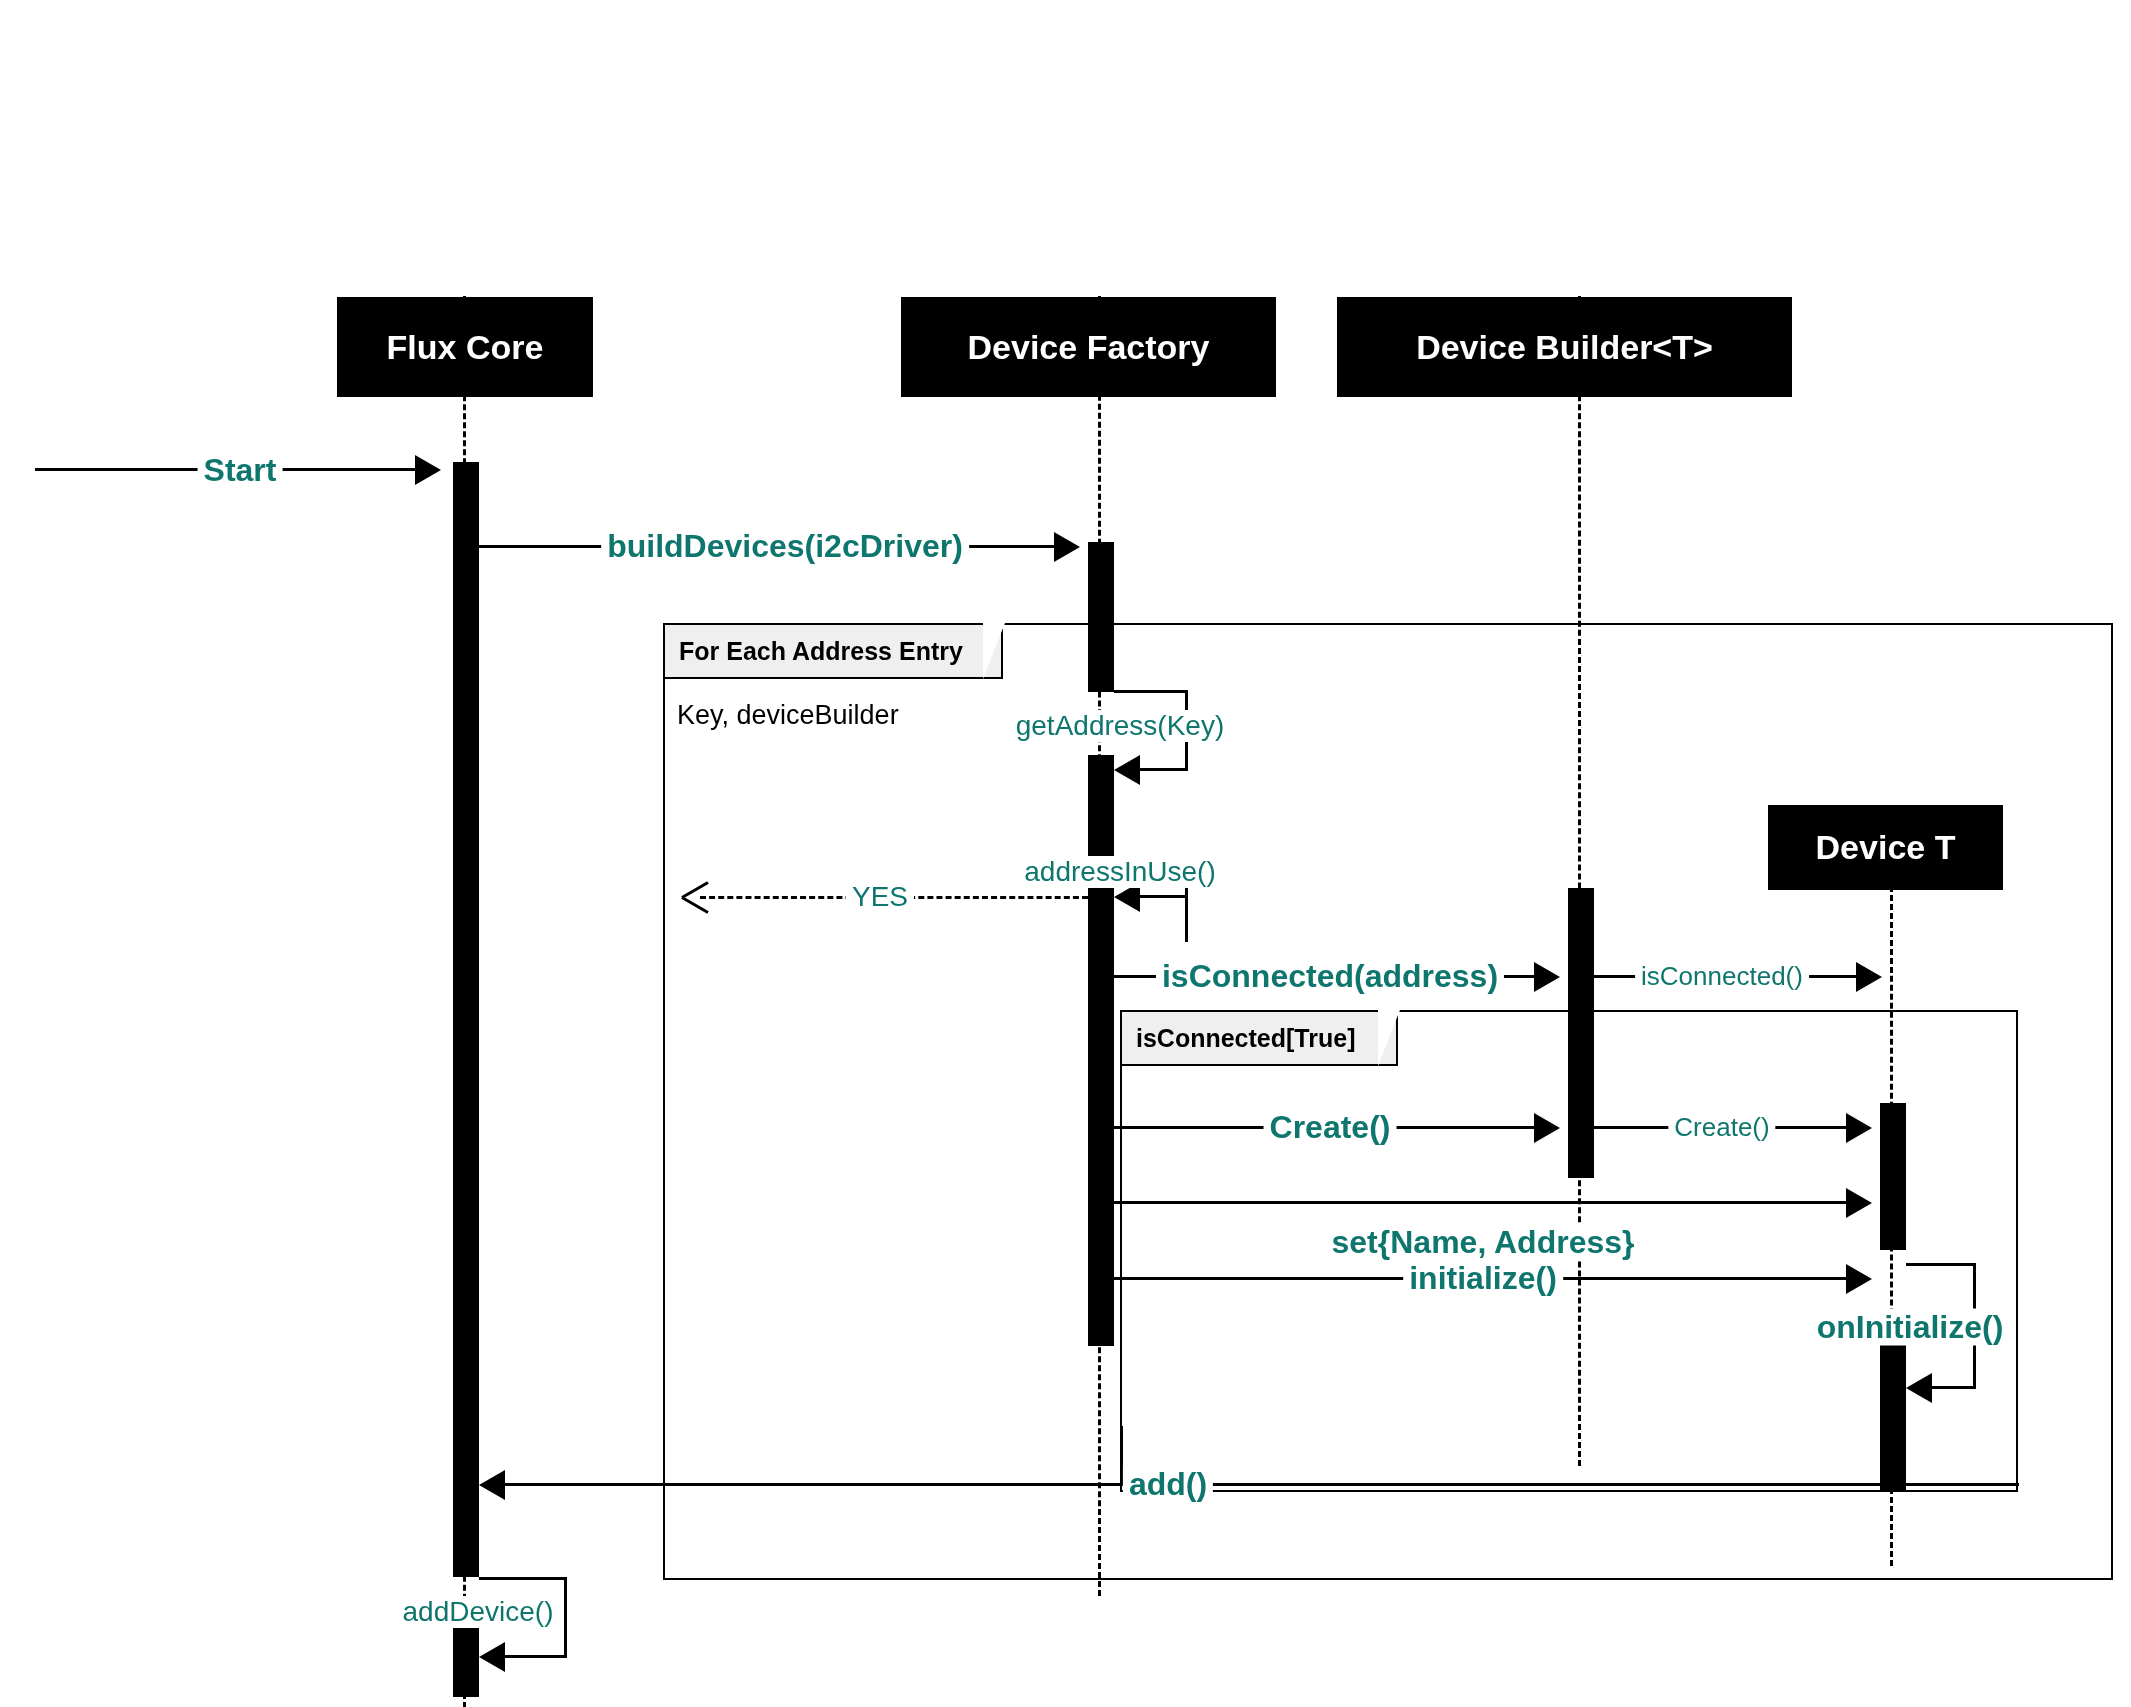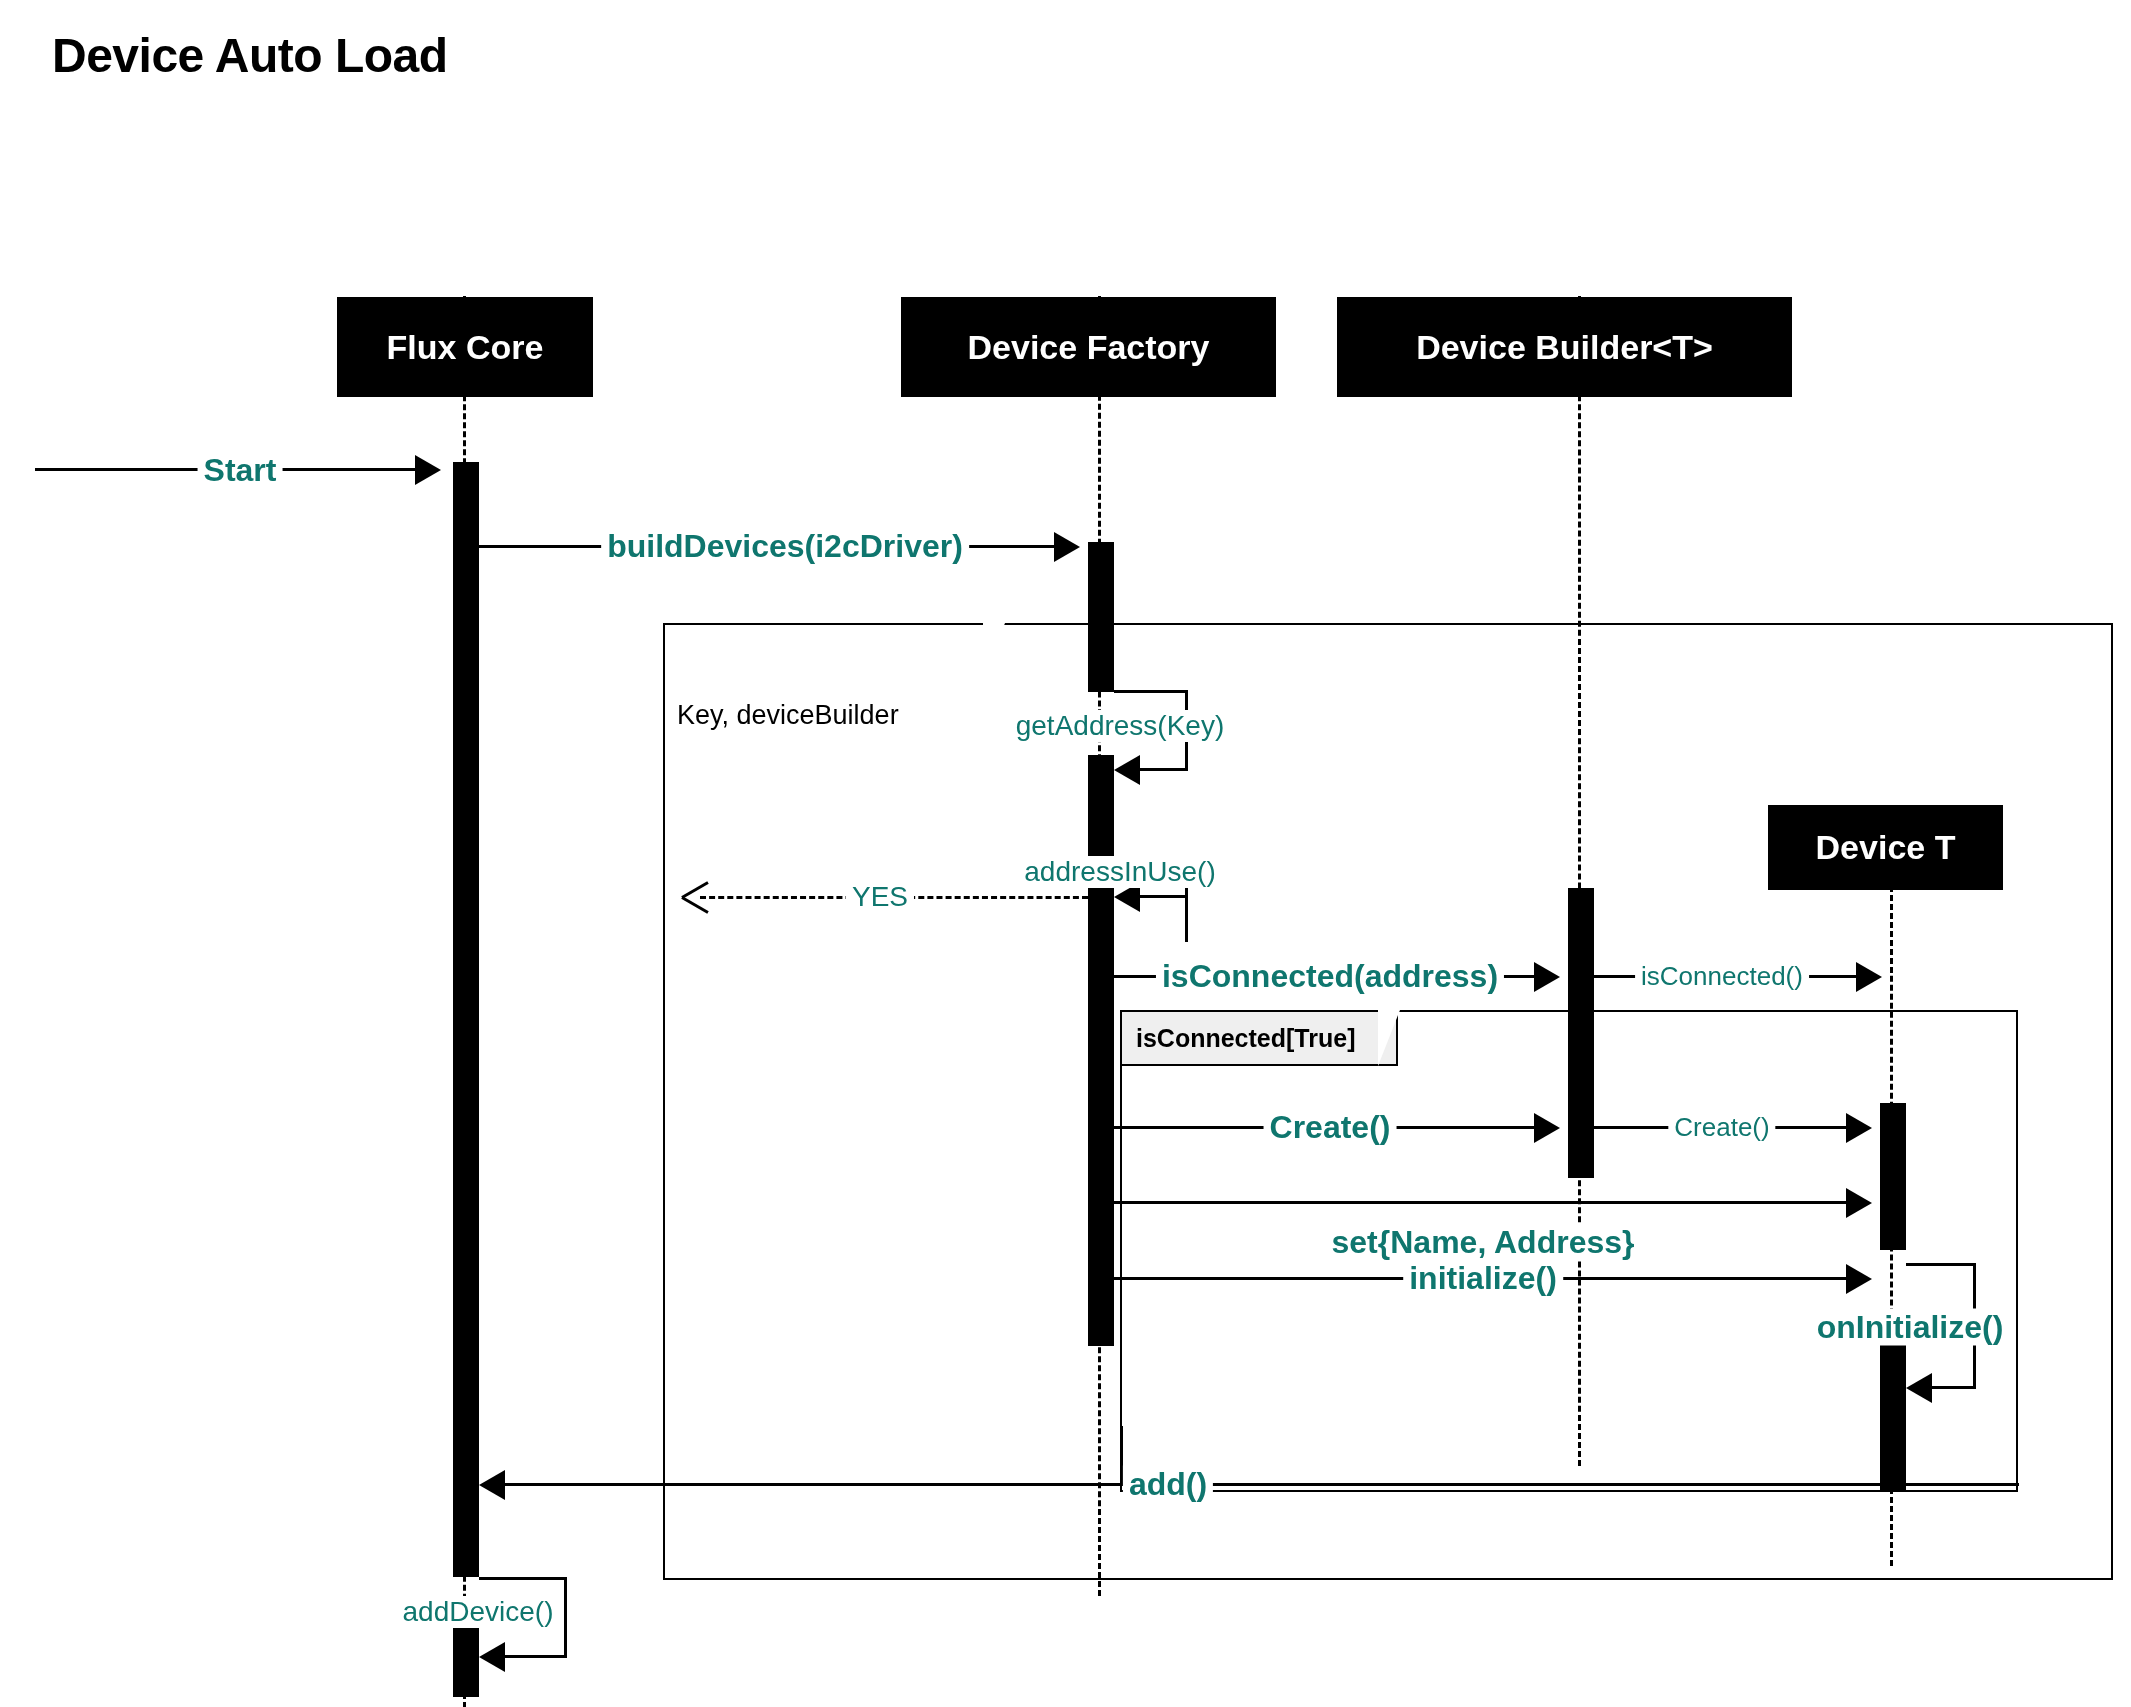--- a/index.html
+++ b/index.html
@@ -139,21 +139,20 @@
   }
   .msg-label.bold { font-weight: bold; font-size: 32px; }
   .msg-label.reg  { font-weight: normal; font-size: 28px; }
   .msg-label.small{ font-weight: normal; font-size: 26px; }
 </style>
 </head>
 <body>
 
 <div id="canvas">
 
-  <div class="diagram-title">Device Auto Load</div>
 
   <div class="lifeline" style="left:463px; top:296px; height:1412px;"></div>
   <div class="lifeline" style="left:1098px; top:296px; height:1300px;"></div>
   <div class="lifeline" style="left:1578px; top:296px; height:1170px;"></div>
   <div class="lifeline" style="left:1890px; top:886px; height:680px;"></div>
 
   <div class="participant-box" style="left:337px; top:297px; width:256px; height:100px;">
     <span>Flux Core</span>
   </div>
 
@@ -163,20 +162,23 @@
 
   <div class="participant-box" style="left:1337px; top:297px; width:455px; height:100px;">
     <span>Device Builder&lt;T&gt;</span>
   </div>
 
   <div class="participant-box" style="left:1768px; top:805px; width:235px; height:85px;">
     <span>Device T</span>
   </div>
 
   <div class="fragment" style="left:663px; top:623px; width:1450px; height:957px;"></div>
+  <div class="fragment-label" style="left:663px; top:623px; width:340px; height:56px;">
+    <span>For Each Address Entry</span>
+  </div>
 
   <div style="position:absolute; left:983px; top:623px; width:0; height:0;
               border-top:0 solid transparent; border-left:22px solid #ffffff; border-bottom:56px solid transparent;"></div>
   <div class="fragment-cond" style="left:677px; top:700px;">Key, deviceBuilder</div>
 
   <div class="fragment" style="left:1120px; top:1010px; width:898px; height:482px;"></div>
   <div class="fragment-label" style="left:1120px; top:1010px; width:278px; height:56px;">
     <span>isConnected[True]</span>
   </div>
   <div style="position:absolute; left:1378px; top:1010px; width:0; height:0;

